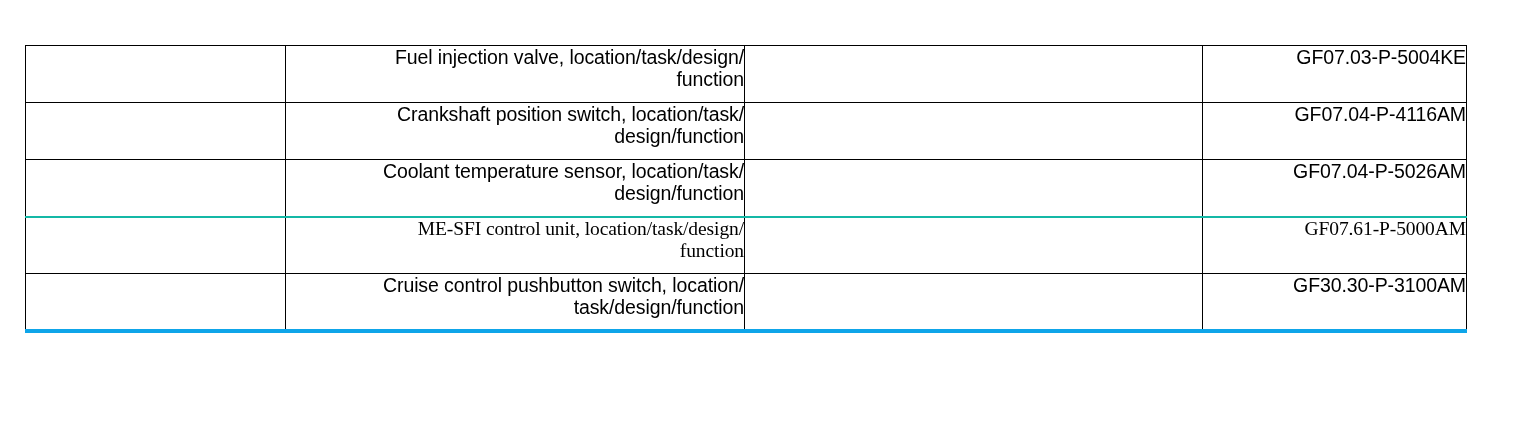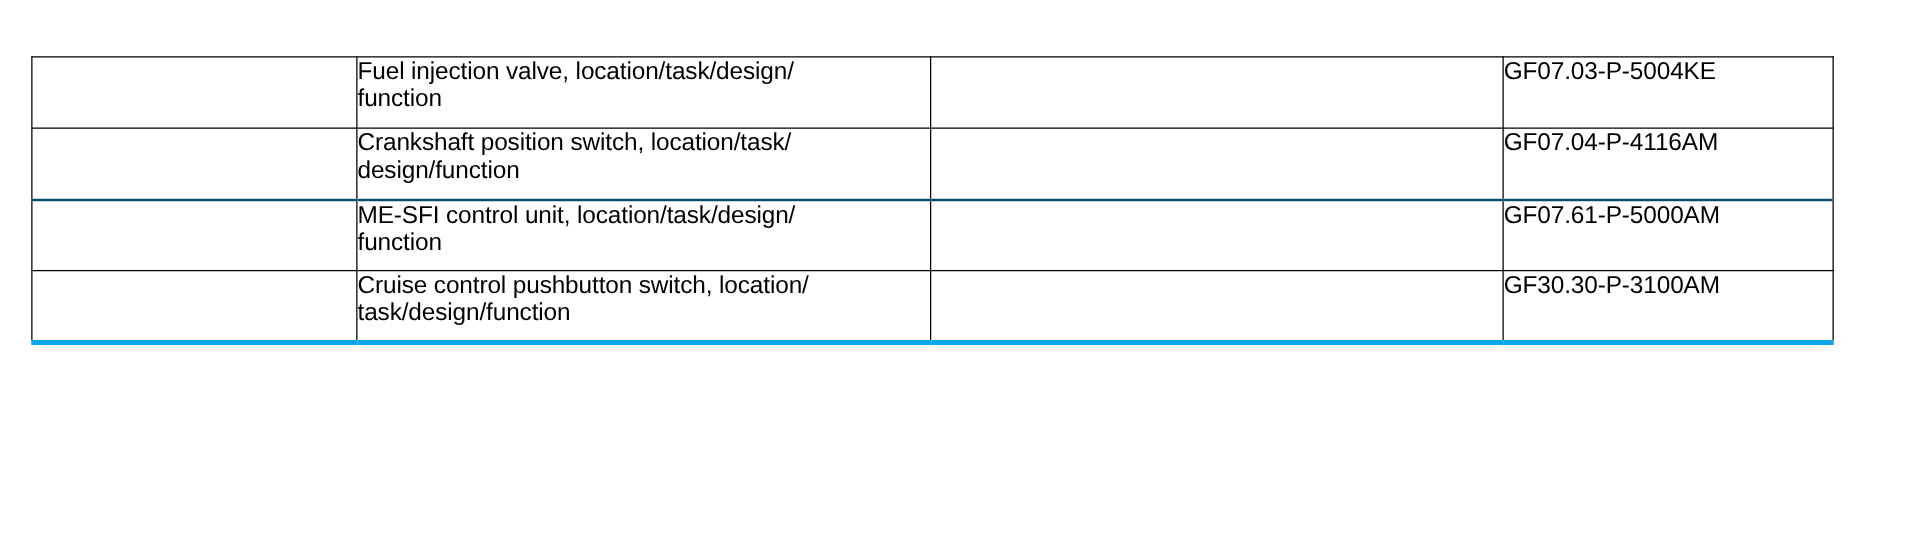--- a/index.html
+++ b/index.html
@@ -14,20 +14,21 @@
     overflow: hidden;
     font-family: "Liberation Sans", sans-serif;
     color: #000000;
   }
 
   #page {
     position: relative;
     width: 1536px;
     height: 446px;
     background: #ffffff;
+    text-align: right;
   }
 
   
   #ref-table {
     position: absolute;
     left: 25px;
     top: 45px;
     width: 1441px;
     border-collapse: collapse;
     table-layout: fixed;
@@ -42,21 +43,22 @@
   #ref-table td {
     border: 1px solid #000000;
     vertical-align: top;
     padding: 0;
     height: 57px;
     box-sizing: border-box;
   }
 
   
   #ref-table tr.heavy-top > td {
-    border-top: 2px solid #0c4a6e;
+    border-top: 2px solid #14b8a6;
+    font-family: Liberation Serif, serif;
   }
   #ref-table tr.heavy-bottom > td {
     border-bottom: 4px solid #0ea5e9;
   }
 
   .cell-index,
   .cell-blank {
     
   }
 
@@ -98,20 +100,27 @@
       </tr>
 
       <tr>
         <td class="cell-index"></td>
         <td class="cell-text">Crankshaft position switch, location/task/
 design/function</td>
         <td class="cell-blank"></td>
         <td class="cell-doc">GF07.04-P-4116AM</td>
       </tr>
 
+      <tr>
+        <td class="cell-index"></td>
+        <td class="cell-text">Coolant temperature sensor, location/task/
+design/function</td>
+        <td class="cell-blank"></td>
+        <td class="cell-doc">GF07.04-P-5026AM</td>
+      </tr>
 
       <tr class="heavy-top">
         <td class="cell-index"></td>
         <td class="cell-text">ME-SFI control unit, location/task/design/
 function</td>
         <td class="cell-blank"></td>
         <td class="cell-doc">GF07.61-P-5000AM</td>
       </tr>
 
 

